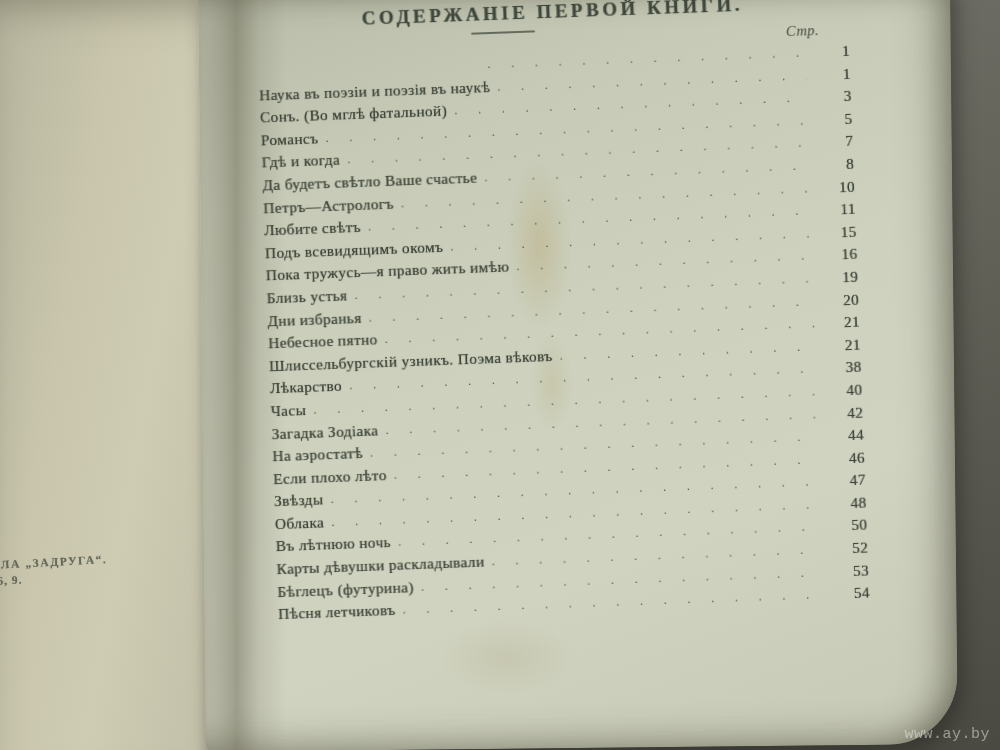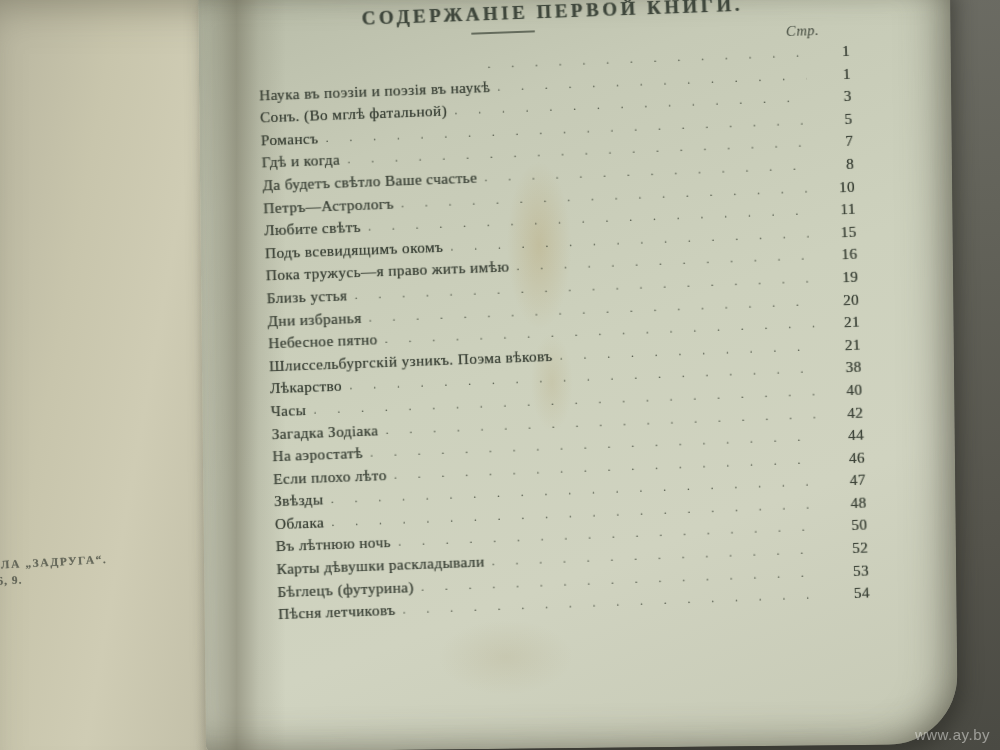--- a/index.html
+++ b/index.html
@@ -79,21 +79,21 @@
     position:absolute;left:-8px;top:556px;z-index:4;
     transform:rotate(-3deg);color:#4d5146;opacity:.8;
     font-size:11.5px;letter-spacing:1.6px;font-weight:bold;white-space:nowrap;
     text-shadow:0 0 1px rgba(77,81,70,.6);
   }
   .publisher-margin-note .line2{
     display:block;margin:4px 0 0 -2px;letter-spacing:1px;
   }
   .watermark{
     position:absolute;right:10px;bottom:7px;z-index:5;
-    font-family:Liberation Sans, sans-serif;
+    font-family:Liberation Mono, monospace;
     font-size:15px;color:rgba(240,240,235,.5);letter-spacing:.5px;text-align:right;
   }
 </style>
 </head>
 <body>
 
 <div class="adjacent-page"></div>
 
 <div class="publisher-margin-note">
   <span class="line1">ЕЛА „ЗАДРУГА“.</span>

